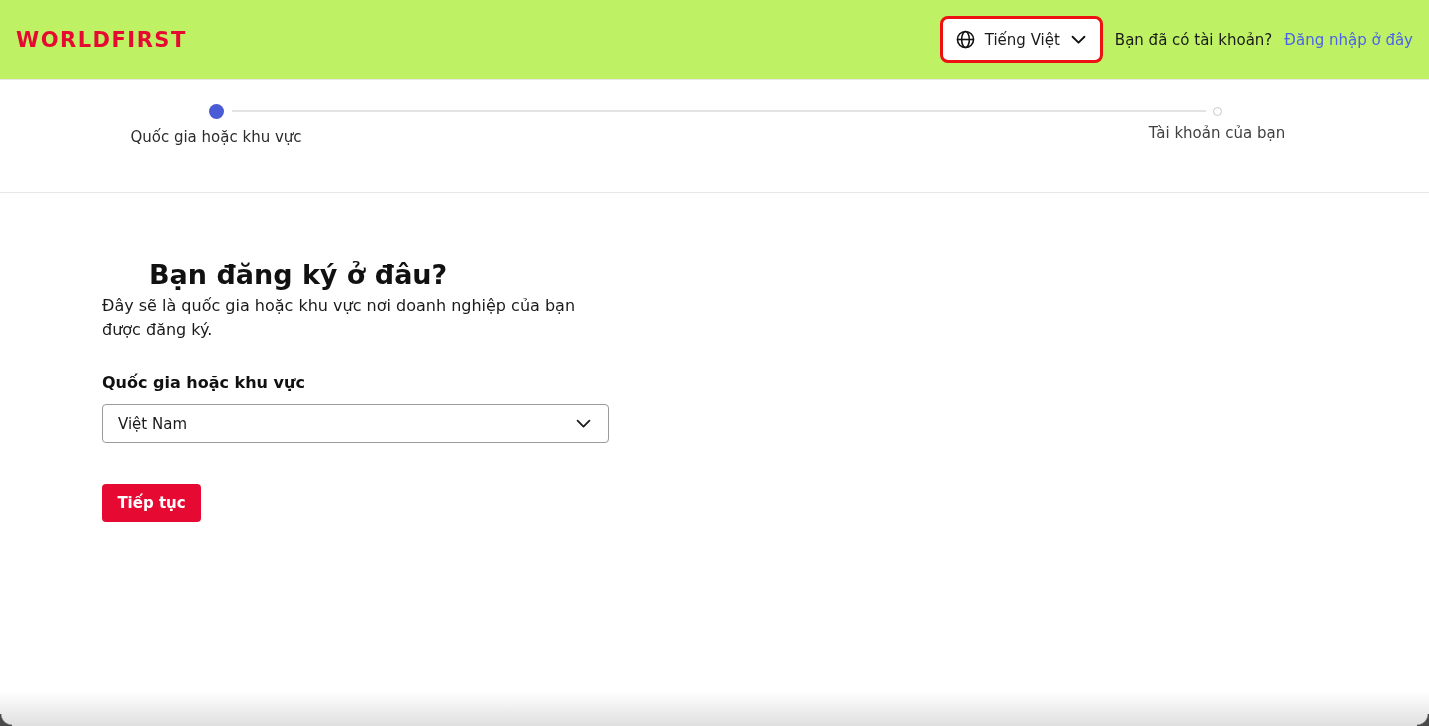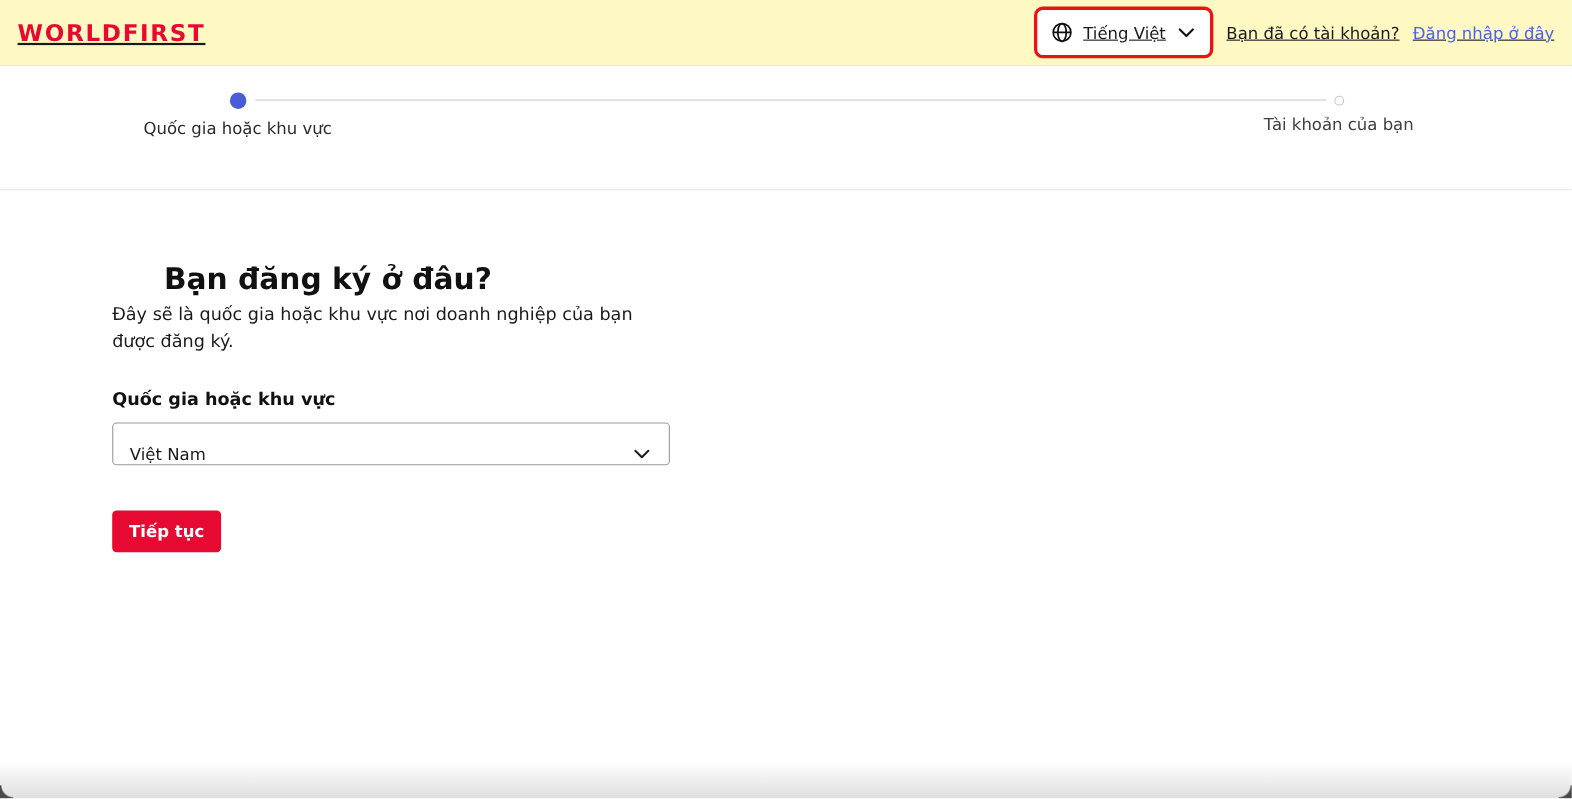--- a/index.html
+++ b/index.html
@@ -11,28 +11,27 @@
   .page {
     position: relative;
     width: 1429px;
     height: 726px;
     background: #fff;
     overflow: hidden;
   }
 
   
   .topbar {
-    height: 60px;
+    height: 80px;
     display: flex;
     align-items: center;
     justify-content: space-between;
     padding: 0 16px;
     border-bottom: 1px solid #e7e7e7;
-    background: #fef9c3;
-    text-decoration: underline;
+    background: #bef264;
   }
   .logo {
     font-size: 21px;
     font-weight: bold;
     letter-spacing: 1.5px;
     color: #e60a32;
     user-select: none;
   }
   .topbar-right {
     display: flex;
@@ -127,21 +126,21 @@
     color: #111;
   }
   .select {
     margin-top: 12px;
     width: 507px;
     height: 39px;
     border: 1px solid #9a9a9a;
     border-radius: 4px;
     background: #fff;
     display: flex;
-    align-items: flex-end;
+    align-items: center;
     justify-content: space-between;
     padding: 0 15px;
     font-size: 15px;
     cursor: pointer;
   }
   .select .icon { display: flex; align-items: center; color: #1a1a1a; }
   .continue-btn {
     margin-top: 41px;
     width: 99px;
     height: 38px;

